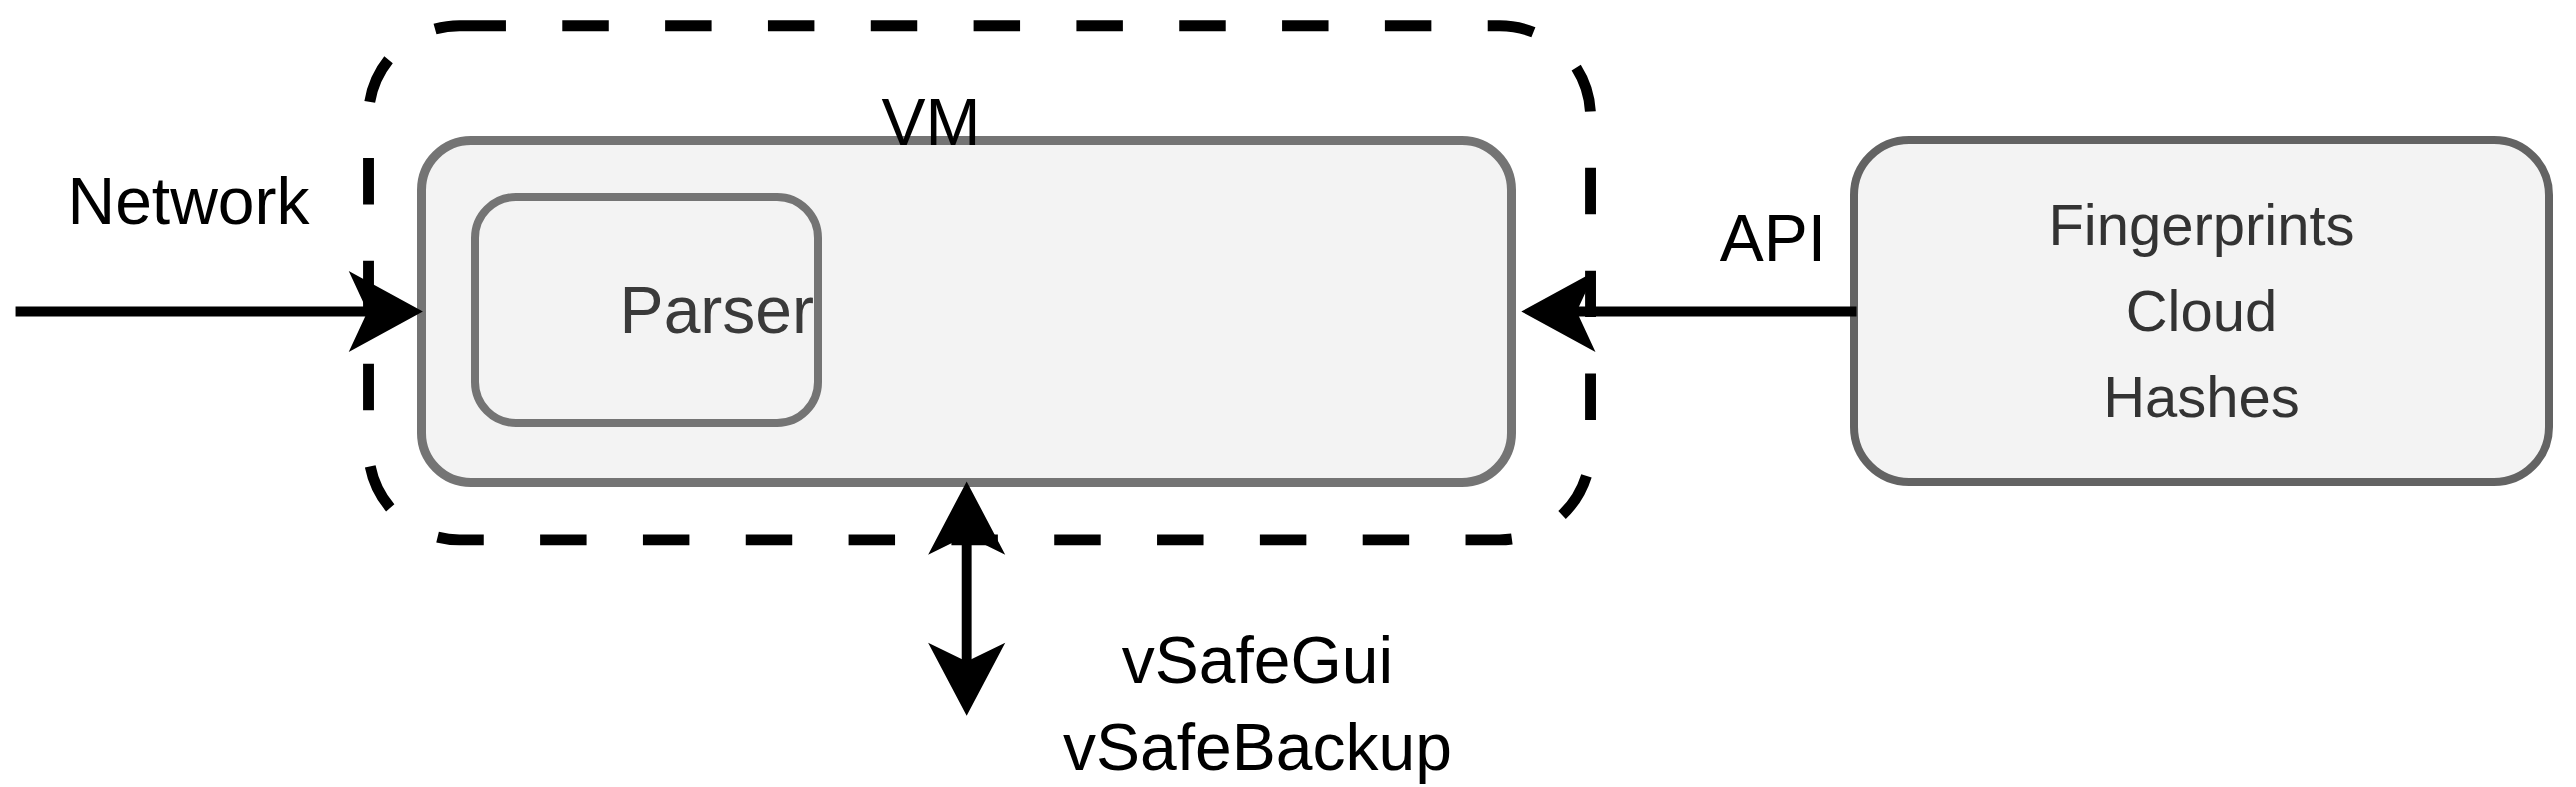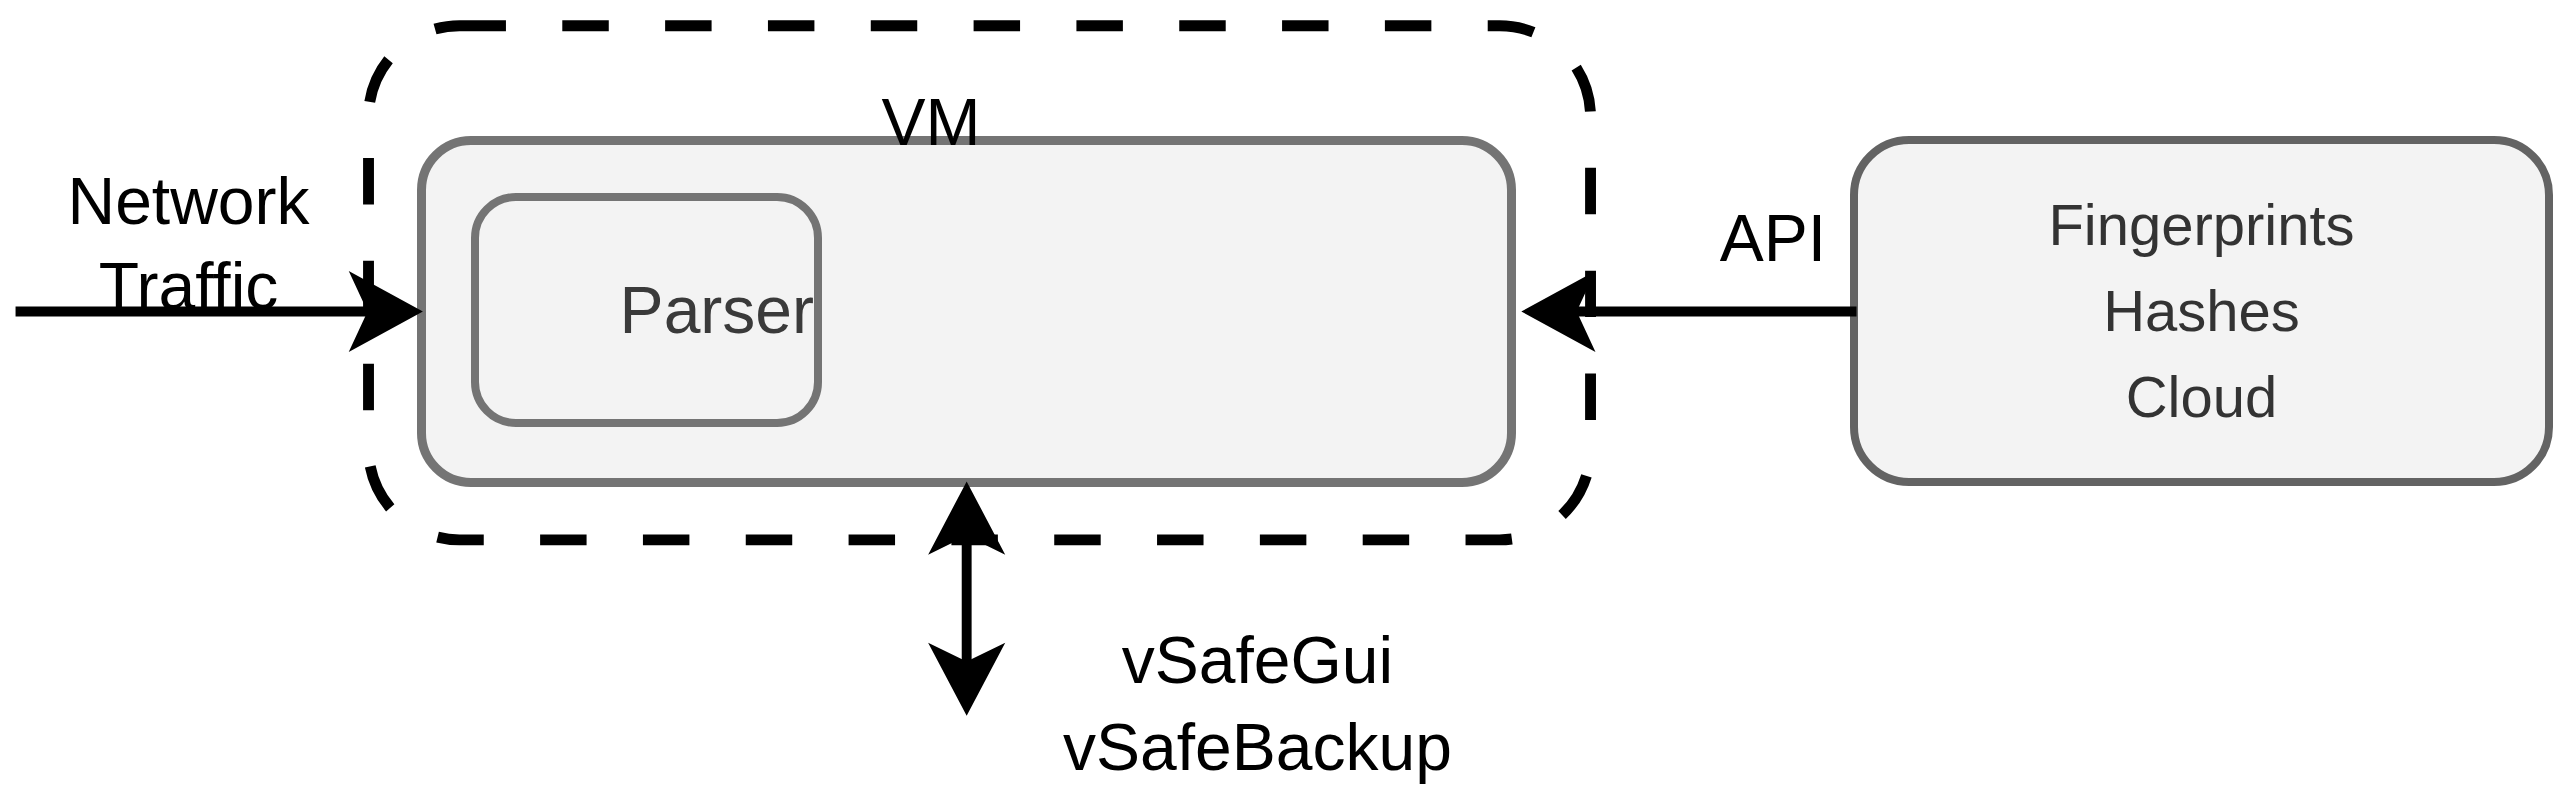--- a/index.html
+++ b/index.html
@@ -87,27 +87,26 @@
 
   <div class="node" id="agent-box"></div>
 
   <div class="node" id="parser-box">
     <span>Parser</span>
   </div>
 
 
   <div class="node" id="fingerprints-box">
     <span class="line">Fingerprints</span>
+    <span class="line">Cloud</span>
     <span class="line">Hashes</span>
-    <span class="line">Cloud</span>
   </div>
 
   <div class="label center" id="network-label">
     <span class="line">Network</span>
-    <span class="line">Traffic</span>
   </div>
 
   <div class="label center" id="vm-label">
     <span>VM</span>
   </div>
 
   <div class="label center" id="api-label">
     <span>API</span>
   </div>
 

